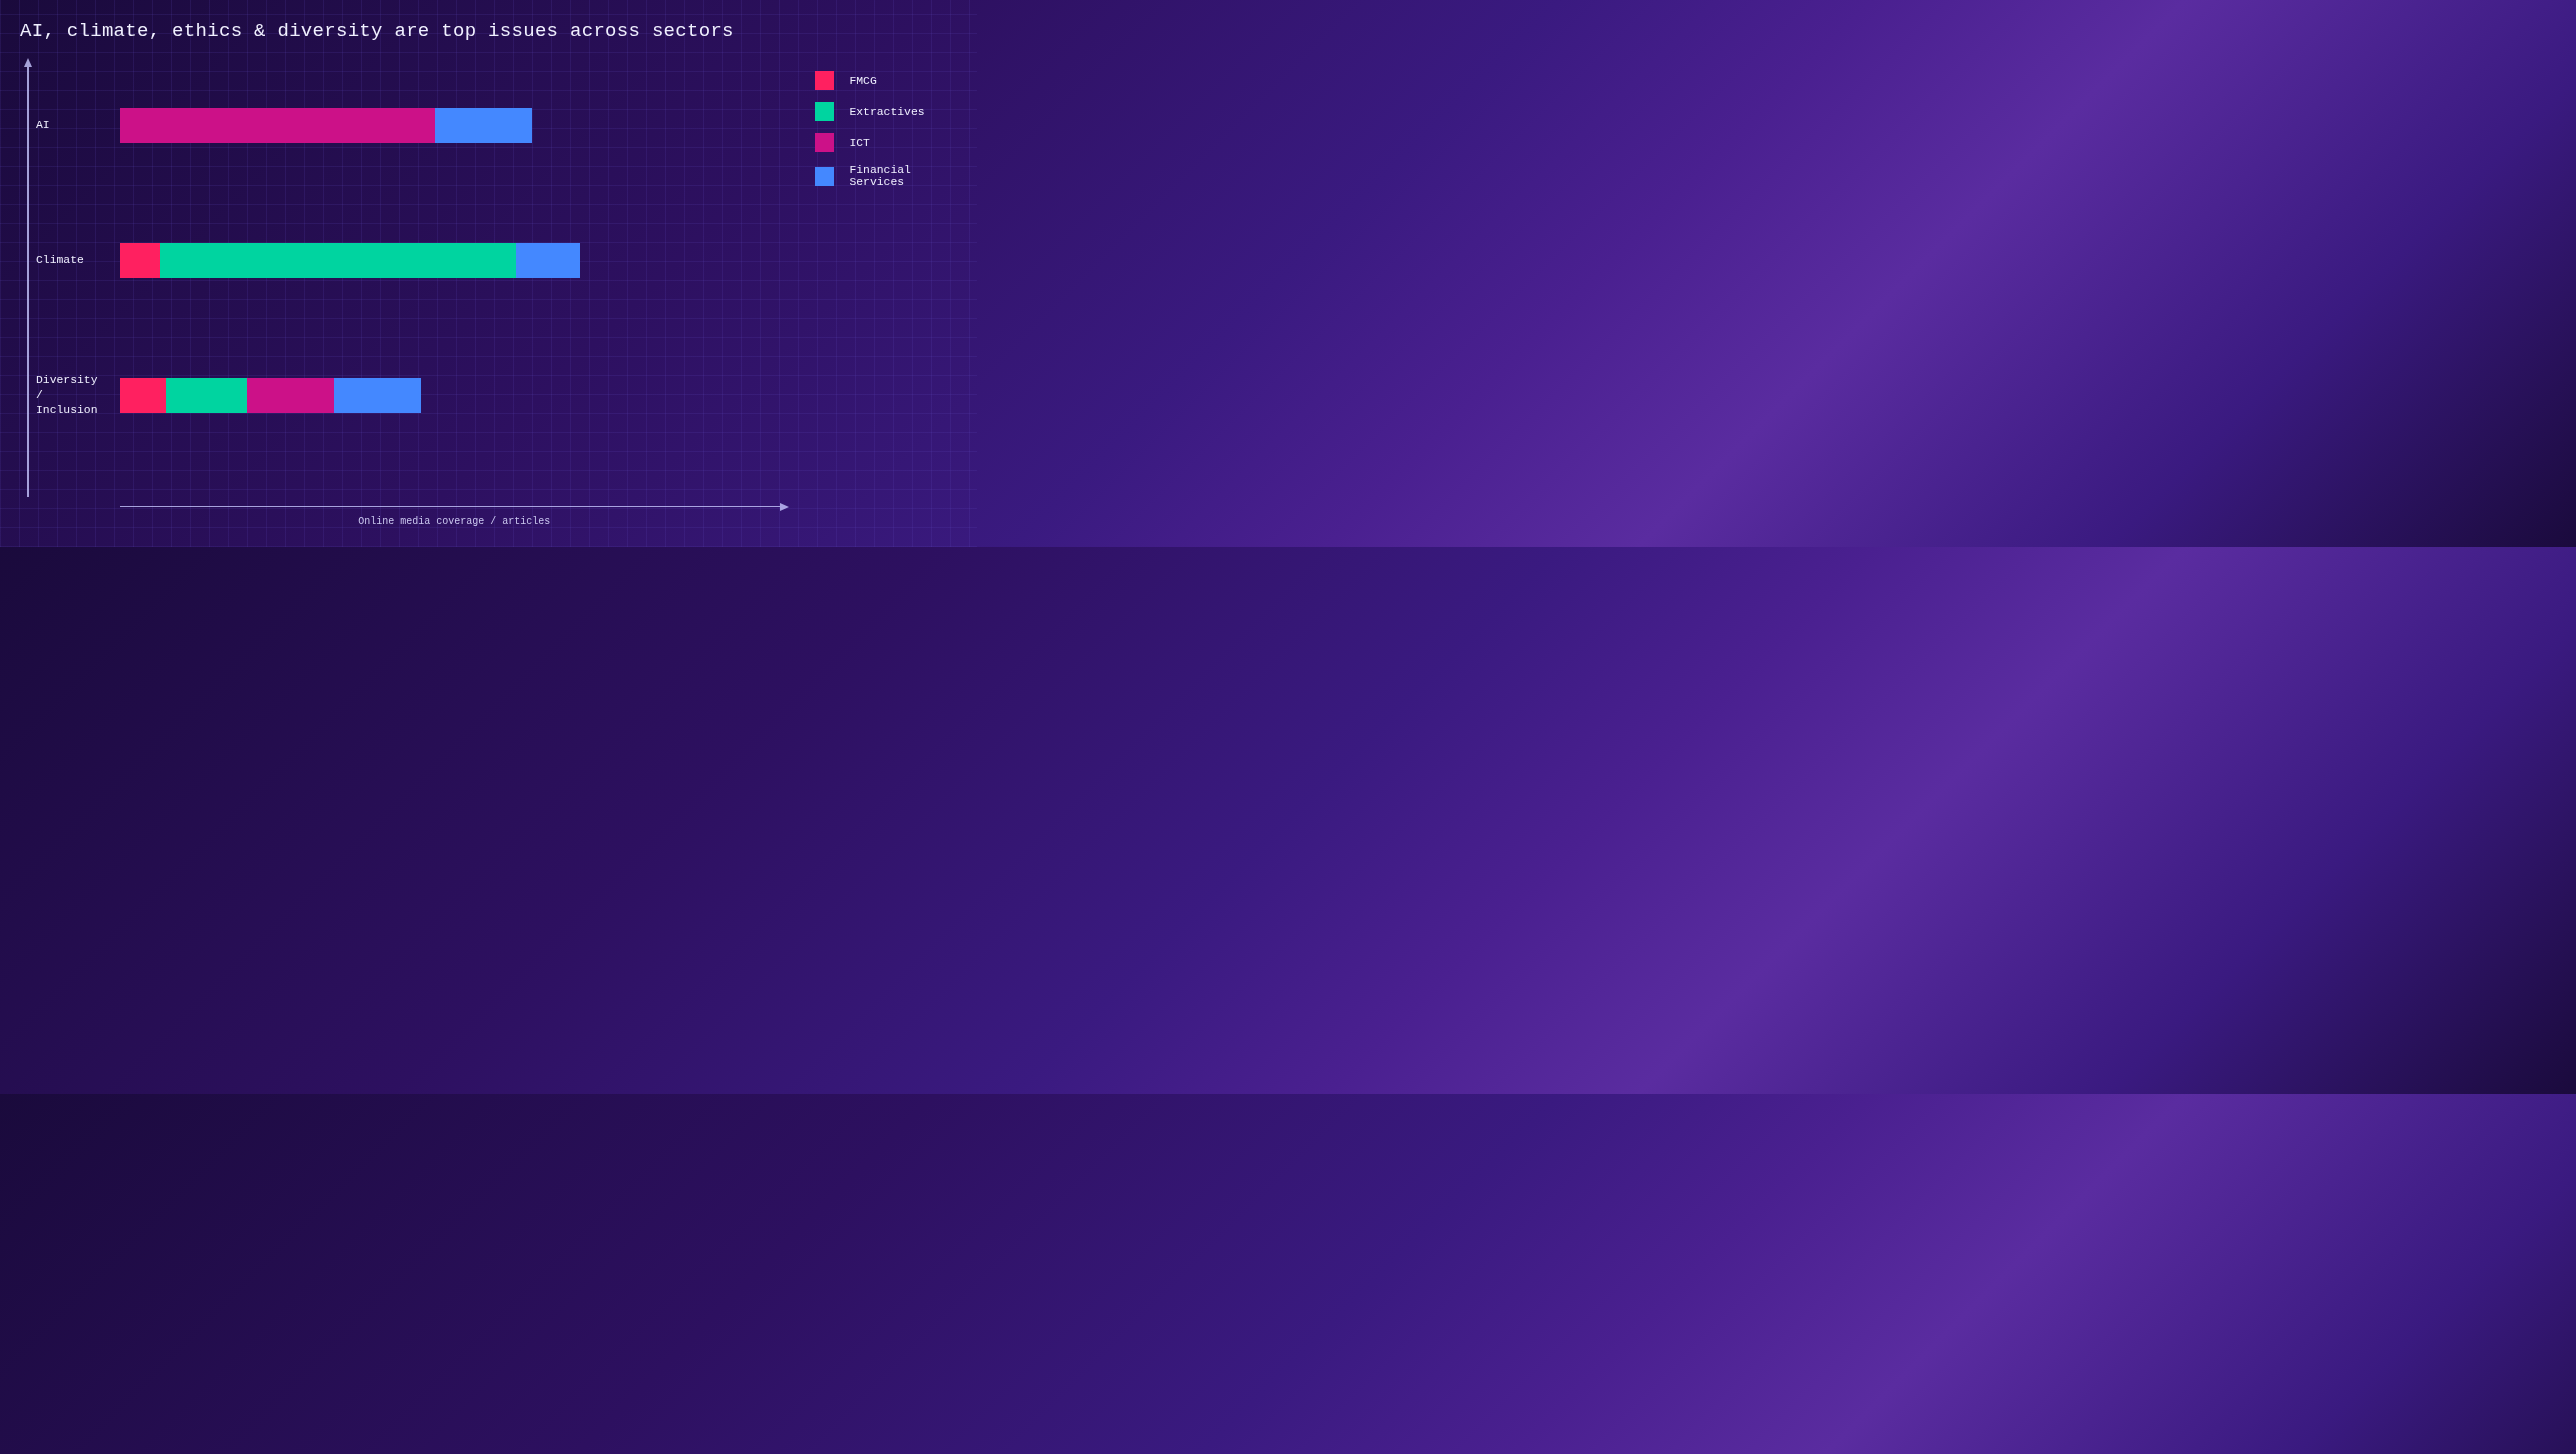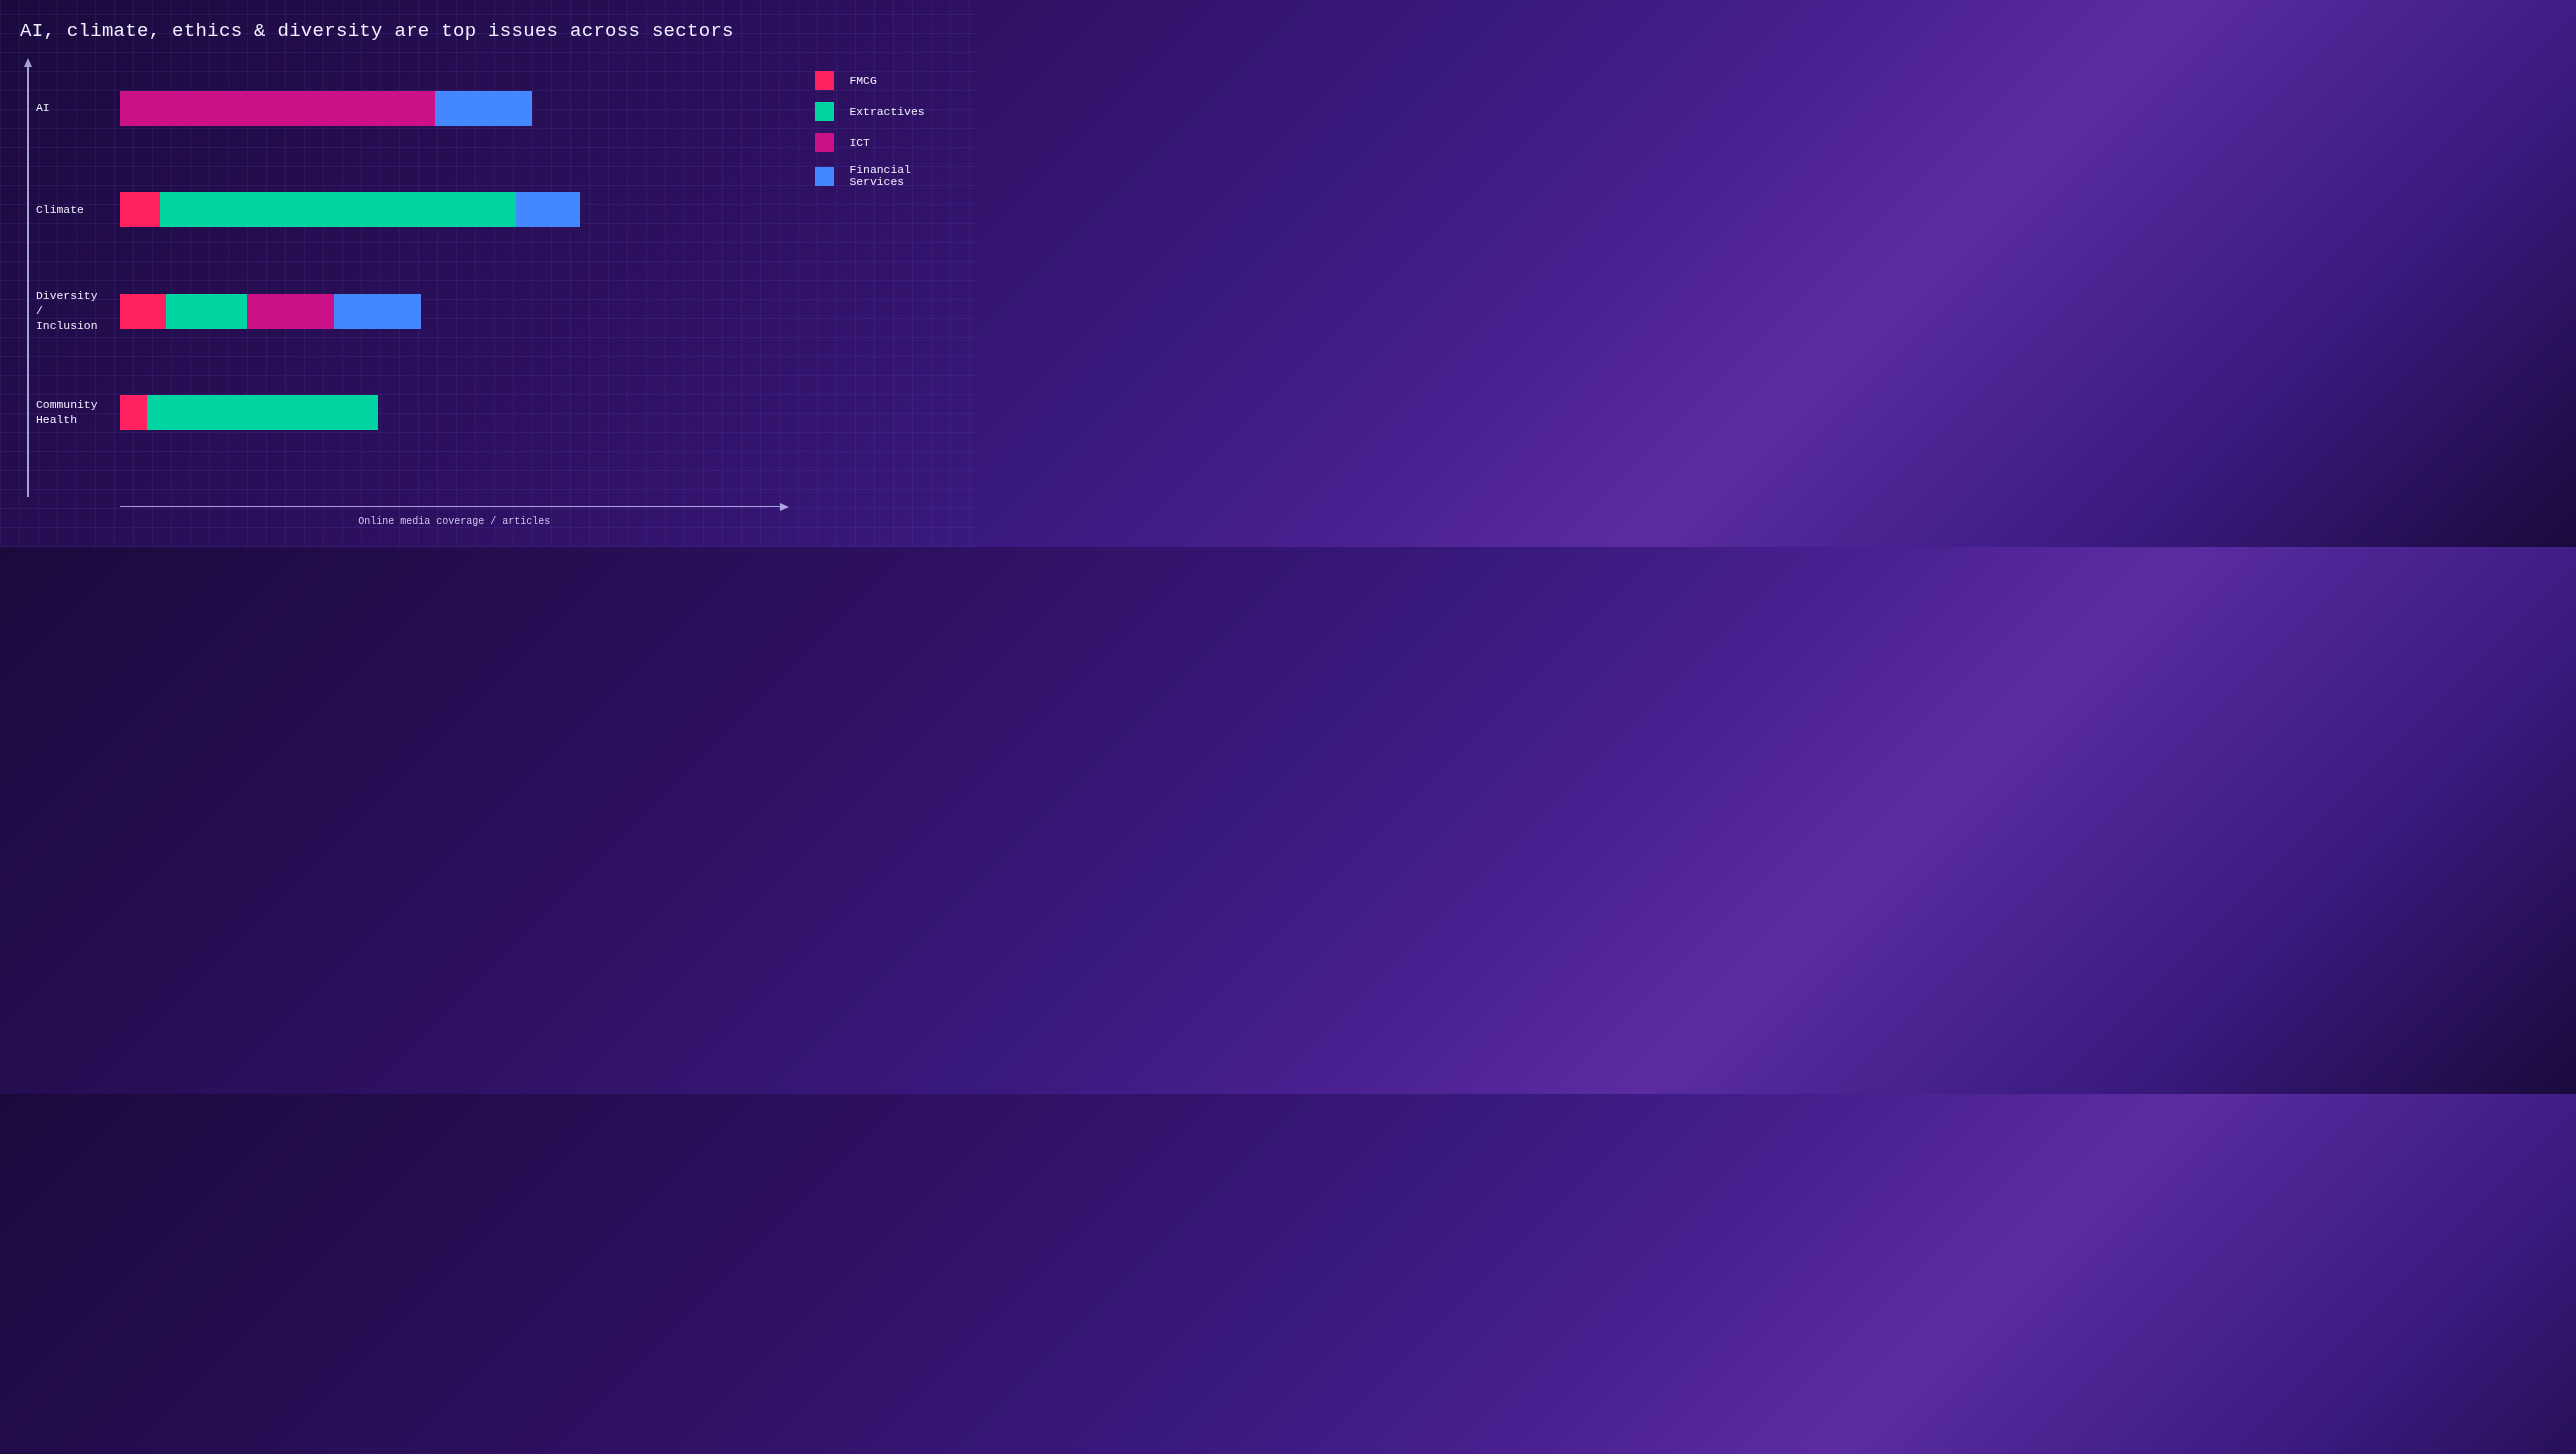--- a/index.html
+++ b/index.html
@@ -220,28 +220,20 @@
             <div class="bar-row">
               <div class="bar-label" style="white-space: pre-line;">Diversity /
 Inclusion</div>
               <div class="bar-segments">
                 <div class="seg seg-fmcg" style="width: 46px; background: rgb(255, 32, 96);"></div>
                 <div class="seg seg-extract" style="width: 81px; background: rgb(0, 212, 160);"></div>
                 <div class="seg seg-ict" style="width: 87px; background: rgb(204, 17, 136);"></div>
                 <div class="seg seg-fin" style="width: 87px; background: rgb(68, 136, 255);"></div>
               </div>
             </div>
-            <div class="bar-row">
-              <div class="bar-label" style="white-space: pre-line;">Community
-Health</div>
-              <div class="bar-segments">
-                <div class="seg seg-fmcg" style="width: 27px; background: rgb(255, 32, 96);"></div>
-                <div class="seg seg-extract" style="width: 231px; background: rgb(0, 212, 160);"></div>
-              </div>
-            </div>
           </div>
       </div>
       <div class="x-axis-row">
         <div class="arrow-line-h"></div>
         <div class="arrow-right"></div>
       </div>
       <div class="x-label">Online media coverage / articles</div>
     </div>
 
     <div class="legend" id="legend-container">

